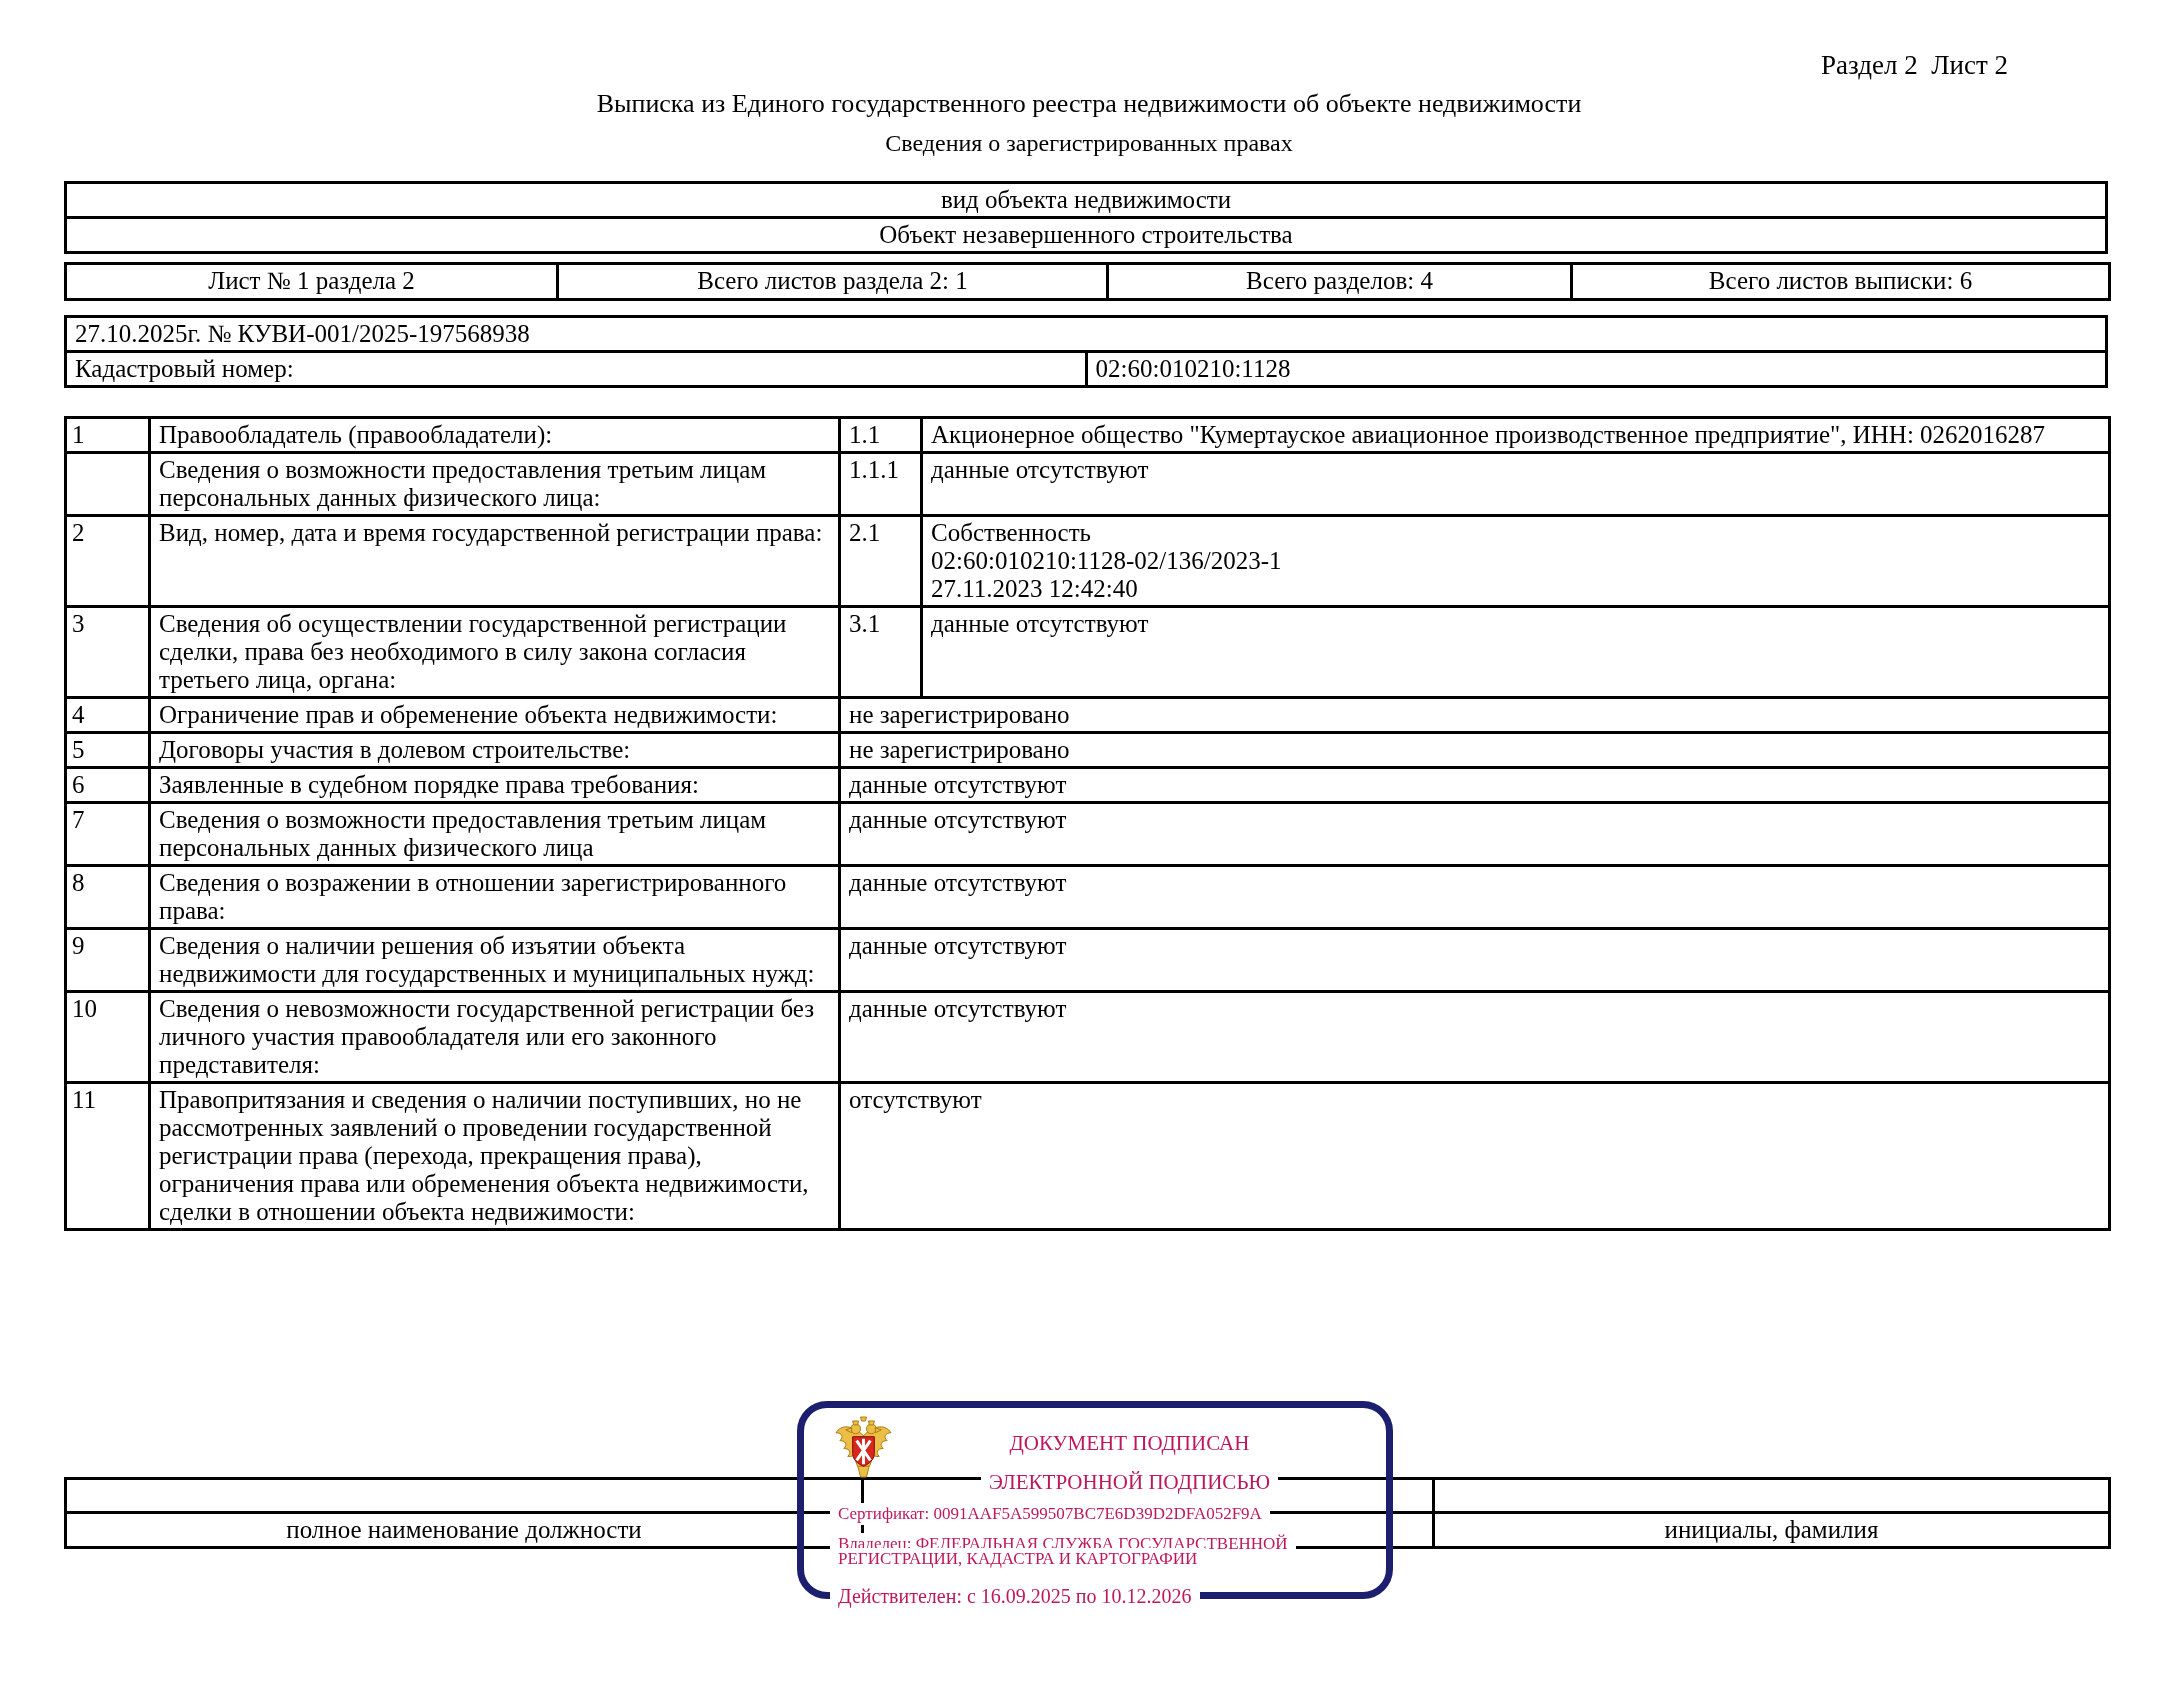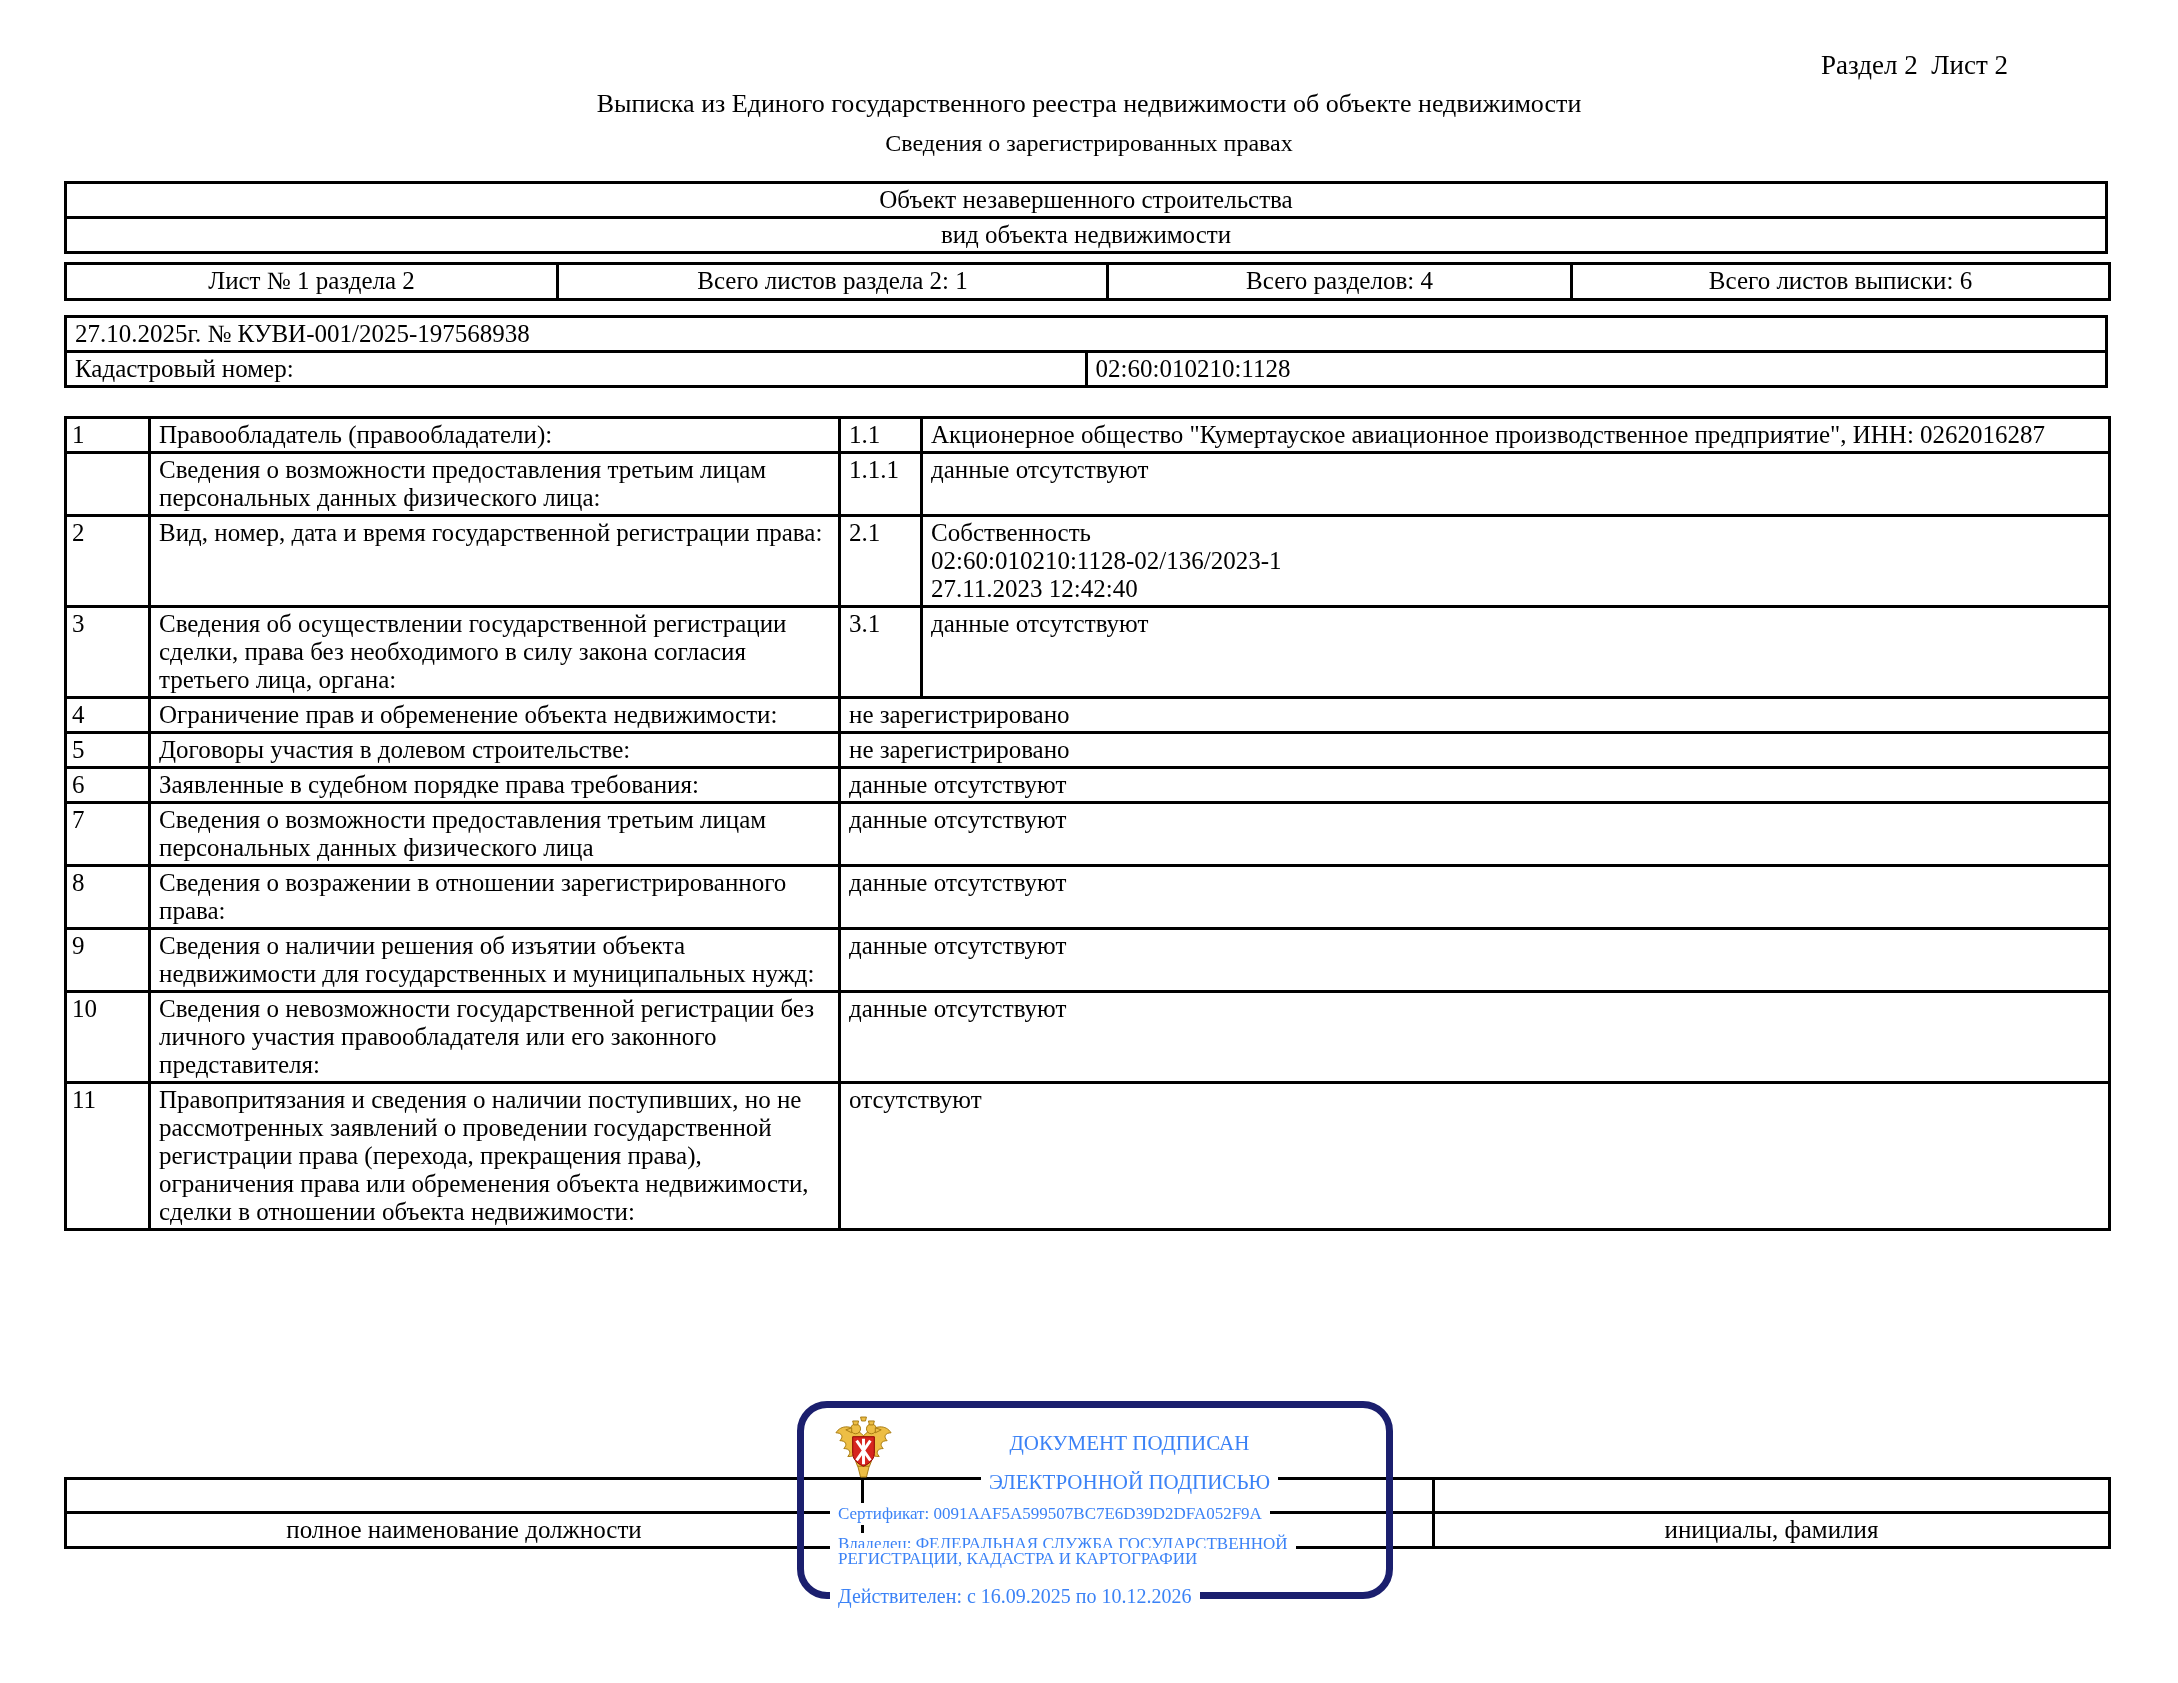--- a/index.html
+++ b/index.html
@@ -25,21 +25,21 @@
   .t-rights { top:416px; left:64px; }
   .t-rights td.num { padding-left:5px; }
   .t-rights td.val, .t-docinfo td, .t-sheets td, .t-object td { white-space:pre-line; }
   .t-bottom { top:1477px; left:64px; }
   .t-bottom td { height:34px; text-align:center; vertical-align:middle; }
 
   
   .stamp {
     top:1401px; left:797px; width:596px; height:198px;
     border:7px solid #1b1f6e; border-radius:30px;
-    background:transparent; color:#3b82f6; z-index:5;
+    background:transparent; color:#be185d; z-index:5;
   }
   .stamp .s-center { position:absolute; left:0; width:100%; text-align:center; }
   .stamp .s-line1 { top:22px; font-size:21px; padding-left:69px; }
   .stamp .s-line2 { top:61px; font-size:21px; padding-left:69px; }
   .stamp .s-left { position:absolute; left:26px; font-size:17px; }
   .stamp .s-cert  { top:95px; }
   .stamp .s-own1  { top:125px; }
   .stamp .s-own2  { top:140px; }
   .stamp .s-valid { top:176px; font-size:20px; }
   .stamp span.bg { background:#fff; display:inline-block; padding:1px 8px; }
@@ -48,24 +48,24 @@
 </head>
 <body>
 
 <div class="abs section-header">Раздел 2  Лист 2</div>
 <div class="abs doc-title">Выписка из Единого государственного реестра недвижимости об объекте недвижимости</div>
 <div class="abs doc-subtitle">Сведения о зарегистрированных правах</div>
 
 <table class="abs t-object">
   <tbody>
       <tr>
+    <td>вид объекта недвижимости</td>
+  </tr>
+  <tr>
     <td>Объект незавершенного строительства</td>
-  </tr>
-  <tr>
-    <td>вид объекта недвижимости</td>
   </tr>
 </tbody>
   </table>
 
 <table class="abs t-sheets">
   <tbody>
       <tr>
     <td style="width:492px">Лист № 1 раздела 2</td>
     <td style="width:550px">Всего листов раздела 2: 1</td>
     <td style="width:464px">Всего разделов: 4</td>

